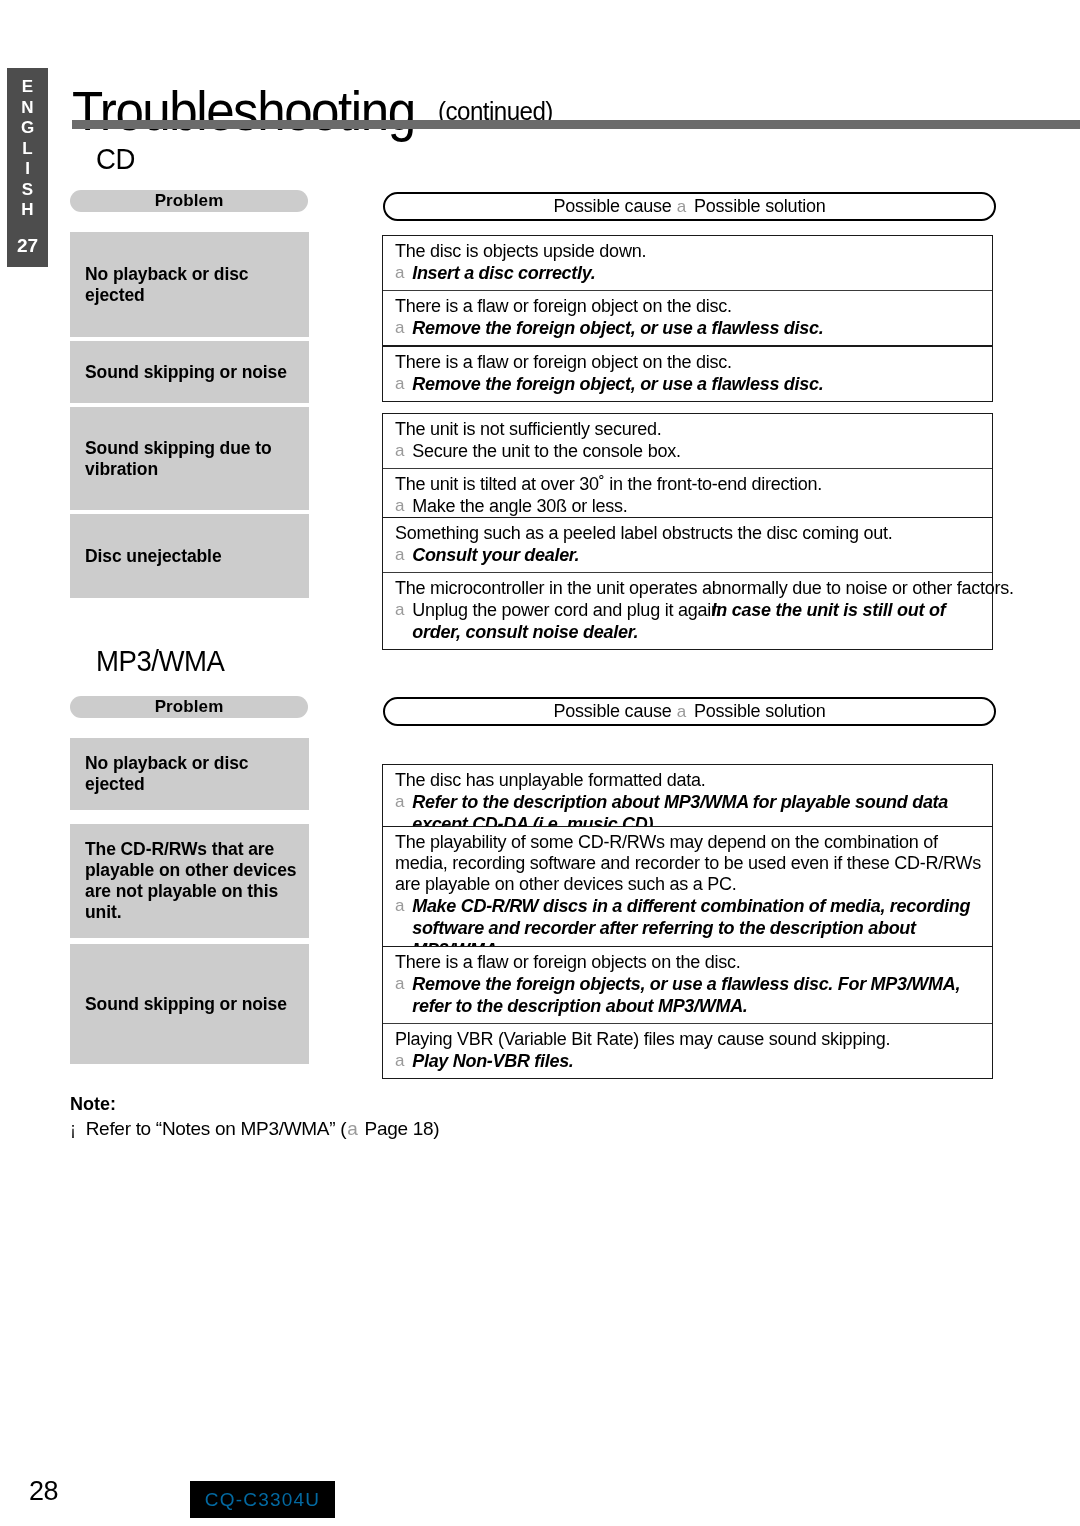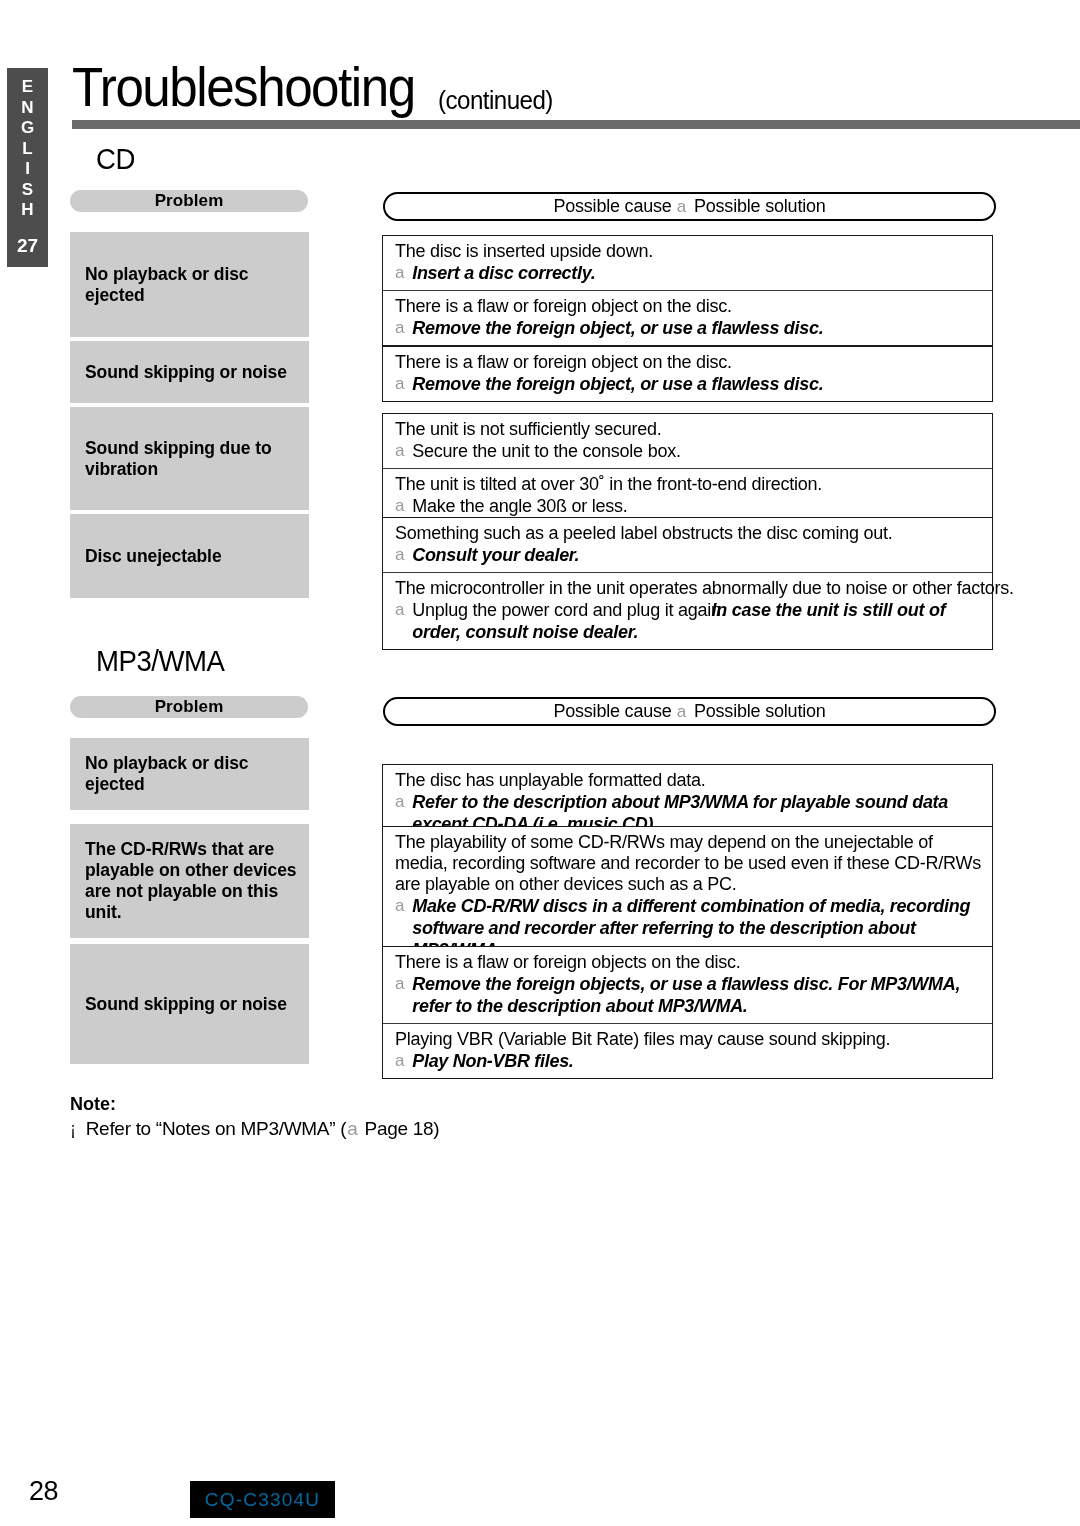--- a/index.html
+++ b/index.html
@@ -45,22 +45,23 @@
 
   
   #header {
     position: absolute;
     left: 72px;
     top: 58px;
     width: 1000px;
   }
   #header .title-row {
     display: flex;
-    align-items: flex-end;
+    align-items: center;
     white-space: nowrap;
+    margin-top: 24px;
   }
   #page-title {
     font-size: 55px;
     line-height: 58px;
     font-weight: normal;
     letter-spacing: -1.6px;
     transform: scaleX(0.93);
     transform-origin: left bottom;
   }
   #page-title-suffix {
@@ -269,21 +270,21 @@
 </div>
 <div class="prob" style="top:407px;height:103px">
   <span>Sound skipping due to vibration</span>
 </div>
 <div class="prob" style="top:514px;height:84px">
   <span>Disc unejectable</span>
 </div>
 
 <div class="causebox" style="top:235px">
   <div class="crow">
-    <div class="cause-line">The disc is inserted upside down.</div>
+    <div class="cause-line">The disc is objects upside down.</div>
     <div class="sol-line bold">
       <span class="arw">a</span>
       <span class="txt">Insert a disc correctly.</span>
     </div>
   </div>
   <div class="crow">
     <div class="cause-line">There is a flaw or foreign object on the disc.</div>
     <div class="sol-line bold">
       <span class="arw">a</span>
       <span class="txt">Remove the foreign object, or use a flawless disc.</span>
@@ -362,21 +363,21 @@
     <div class="cause-line">The disc has unplayable formatted data.</div>
     <div class="sol-line bold">
       <span class="arw">a</span>
       <span class="txt wrap2">Refer to the description about MP3/WMA for playable sound data except CD-DA (i.e. music CD).</span>
     </div>
   </div>
 </div>
 
 <div class="causebox" style="top:826px">
   <div class="crow">
-    <div class="cause-line wrap2">The playability of some CD-R/RWs may depend on the unejectable of media, recording software and recorder to be used even if these CD-R/RWs are playable on other devices such as a PC.</div>
+    <div class="cause-line wrap2">The playability of some CD-R/RWs may depend on the combination of media, recording software and recorder to be used even if these CD-R/RWs are playable on other devices such as a PC.</div>
     <div class="sol-line bold">
       <span class="arw">a</span>
       <span class="txt wrap2">Make CD-R/RW discs in a different combination of media, recording software and recorder after referring to the description about MP3/WMA.</span>
     </div>
   </div>
 </div>
 
 <div class="causebox" style="top:946px">
   <div class="crow">
     <div class="cause-line">There is a flaw or foreign objects on the disc.</div>

